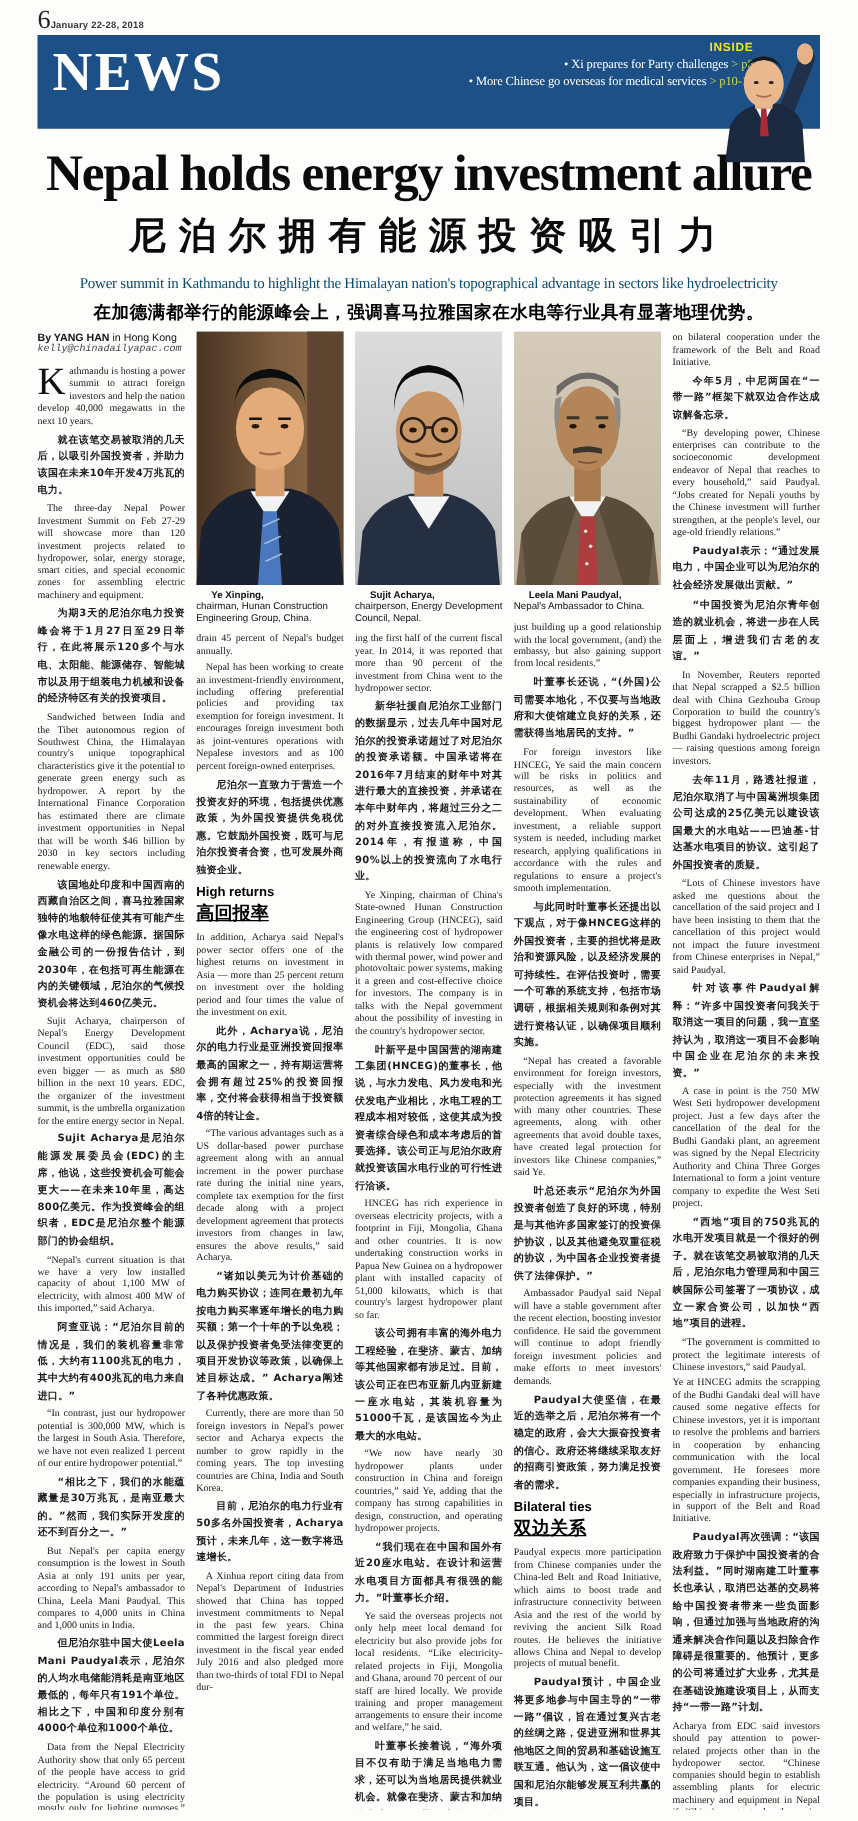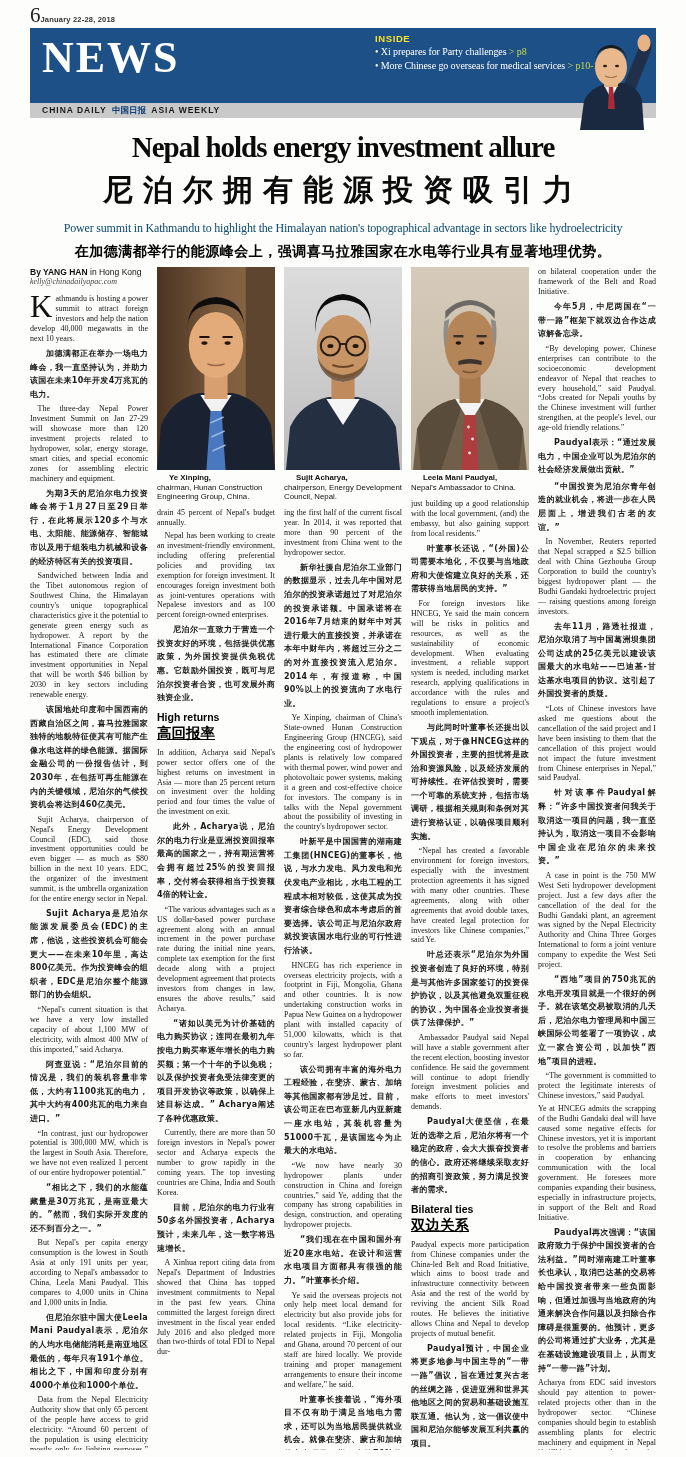--- a/index.html
+++ b/index.html
@@ -11,49 +11,49 @@
   .topline{height:26px;display:flex;align-items:flex-end;padding-bottom:2px;}
   .pageno{font-family:"Liberation Serif",serif;font-size:21px;font-weight:400;color:#222;line-height:1;}
   .pagedate{font-family:"Liberation Sans",sans-serif;font-size:7.5px;font-weight:bold;color:#333;
             padding-bottom:2px;letter-spacing:.2px;}
 
   
   .mast{position:relative;}
   .band{height:75px;background:#1d5086;position:relative;}
   .news{font-family:"Liberation Serif",serif;font-weight:700;font-size:44px;color:#fff;
         letter-spacing:2px;line-height:60px;padding-left:12px;}
-  .inside{position:absolute;left:345px;top:5px;white-space:nowrap;}
+  .inside{position:absolute;left:345px;top:5px;white-space:nowrap;text-align:right;}
   .inside-label{font-family:"Liberation Sans",sans-serif;font-weight:bold;font-size:9.5px;
                 color:#f7e02c;letter-spacing:.6px;margin-bottom:1px;}
   .inside-item{font-family:"Liberation Serif",serif;font-weight:400;font-size:10px;
                color:#fff;line-height:14px;letter-spacing:-.1px;}
   .inside-item .pref{color:#c9dc4a;}
   .xi{position:absolute;right:0;top:5px;width:92px;height:97px;z-index:3;}
   .brandstrip{height:15px;background:#c9c9c9;font-family:"Liberation Sans",sans-serif;
               font-weight:bold;font-size:8.5px;color:#1a1a1a;line-height:15px;
               padding-left:12px;letter-spacing:1px;}
   .brandstrip .logo{color:#14407a;letter-spacing:0;margin:0 2px;}
 
   
-  .hl-en{font-family:"Liberation Serif",serif;font-weight:700;font-size:29px;letter-spacing:-1px;
+  .hl-en{font-family:"Liberation Serif",serif;font-weight:700;font-size:41px;letter-spacing:-1px;
          text-align:center;margin:14px 0 2px;color:#0b0b0b;line-height:1.05;}
   .hl-zh{font-family:"DejaVu Sans",sans-serif;font-weight:700;font-size:30px;letter-spacing:10px;
          text-align:center;margin:8px 0 2px;color:#0b0b0b;}
   .sf-en{font-family:"Liberation Serif",serif;font-weight:400;font-size:12px;letter-spacing:-.2px;
          text-align:center;margin-top:10px;white-space:nowrap;color:#0c4a6e;}
   .sf-zh{font-family:"DejaVu Sans",sans-serif;font-weight:700;font-size:14px;letter-spacing:.5px;
          text-align:center;margin:7px 0 6px;color:#000;}
 
   
   .cols{display:flex;gap:9px;margin-top:6px;height:1183px;overflow:hidden;}
   .col{flex:1 1 0;min-width:0;overflow:hidden;}
   .col p{margin:0 0 3px;}
   .byline{font-family:"Liberation Sans",sans-serif;font-size:8.5px;color:#111;margin-bottom:0 !important;}
   .byline .b{font-weight:bold;}
-  .email{font-family:Liberation Serif, serif;font-style:italic;font-size:8px;color:#444;
+  .email{font-family:Liberation Mono, monospace;font-style:italic;font-size:8px;color:#444;
          margin-bottom:8px !important;}
   .en,.en0,.drop{font-family:"Liberation Serif",serif;font-size:8px;line-height:9.9px;
       text-align:justify;color:#151515;}
   .en{text-indent:.95em;}
   .en0,.drop{text-indent:0;}
   .zh{font-family:"DejaVu Sans",sans-serif;font-size:8px;line-height:13.6px;font-weight:600;
       text-align:justify;text-indent:2em;color:#1c1c1c;letter-spacing:.3px;}
   .h-en{font-family:"Liberation Sans",sans-serif;font-weight:bold;font-size:10.5px;
         margin:6px 0 0 !important;color:#000;}
   .h-zh{font-family:"DejaVu Sans",sans-serif;font-weight:bold;font-size:14.5px;
@@ -93,41 +93,36 @@
         <path d="M40,52 L47,66 L54,52 Z" fill="#f3f3f3"></path>
         <path d="M45,53 L49,53 L51,76 L44,76 Z" fill="#a82b35"></path>
         <rect x="40" y="44" width="14" height="10" fill="#e2ad80"></rect>
         <ellipse cx="47" cy="34" rx="16" ry="19" fill="#e9b88c"></ellipse>
         <path d="M31,32 Q31,13 47,12 Q63,13 63,32 Q63,20 56,17 Q47,13 38,17 Q31,20 31,32 Z" fill="#1a1a1a"></path>
         <ellipse cx="41" cy="33" rx="2" ry="1.2" fill="#2a1c12"></ellipse>
         <ellipse cx="53" cy="33" rx="2" ry="1.2" fill="#2a1c12"></ellipse>
         <path d="M41,43 Q47,46 53,43" stroke="#a5714b" stroke-width="1.2" fill="none"></path>
       </svg>
     </div>
-    <div class="brandstrip">
-      <span>CHINA DAILY</span>
-      <span class="logo">中国日报</span>
-      <span>ASIA WEEKLY</span>
-    </div>
   </div>
 
   <h1 class="hl-en">Nepal holds energy investment allure</h1>
   <h2 class="hl-zh">尼泊尔拥有能源投资吸引力</h2>
   <div class="sf-en">Power summit in Kathmandu to highlight the Himalayan nation's topographical advantage in sectors like hydroelectricity</div>
   <div class="sf-zh">在加德满都举行的能源峰会上，强调喜马拉雅国家在水电等行业具有显著地理优势。</div>
 
   <div class="cols">
 
     <div class="col">
       <p class="byline"><span class="b">By YANG HAN</span><span> in Hong Kong</span></p>
       <p class="email">kelly@chinadailyapac.com</p>
       <div>
           <p class="drop"><span class="dropcap">K</span>athmandu is hosting a power summit to attract foreign investors and help the nation develop 40,000 megawatts in the next 10 years.</p>
-          <p class="zh">加德满都正在举办一场电力峰会，我一直坚持认为，并助力该国在未来10年开发4万兆瓦的电力。</p>
-          <p class="en">The three-day Nepal Power Investment Summit on Jan 27-29 will showcase more than 120 investment projects related to hydropower, solar, energy storage, smart cities, and special economic zones for assembling electric machinery and equipment.</p>
+          <p class="zh">就在该笔交易被取消的几天后，以吸引外国投资者，并助力该国在未来10年开发4万兆瓦的电力。</p>
+          <p class="en">The three-day Nepal Power Investment Summit on Feb 27-29 will showcase more than 120 investment projects related to hydropower, solar, energy storage, smart cities, and special economic zones for assembling electric machinery and equipment.</p>
           <p class="zh">为期3天的尼泊尔电力投资峰会将于1月27日至29日举行，在此将展示120多个与水电、太阳能、能源储存、智能城市以及用于组装电力机械和设备的经济特区有关的投资项目。</p>
           <p class="en">Sandwiched between India and the Tibet autonomous region of Southwest China, the Himalayan country's unique topographical characteristics give it the potential to generate green energy such as hydropower. A report by the International Finance Corporation has estimated there are climate investment opportunities in Nepal that will be worth $46 billion by 2030 in key sectors including renewable energy.</p>
           <p class="zh">该国地处印度和中国西南的西藏自治区之间，喜马拉雅国家独特的地貌特征使其有可能产生像水电这样的绿色能源。据国际金融公司的一份报告估计，到2030年，在包括可再生能源在内的关键领域，尼泊尔的气候投资机会将达到460亿美元。</p>
           <p class="en">Sujit Acharya, chairperson of Nepal's Energy Development Council (EDC), said those investment opportunities could be even bigger — as much as $80 billion in the next 10 years. EDC, the organizer of the investment summit, is the umbrella organization for the entire energy sector in Nepal.</p>
           <p class="zh">Sujit Acharya是尼泊尔能源发展委员会(EDC)的主席，他说，这些投资机会可能会更大——在未来10年里，高达800亿美元。作为投资峰会的组织者，EDC是尼泊尔整个能源部门的协会组织。</p>
           <p class="en">“Nepal's current situation is that we have a very low installed capacity of about 1,100 MW of electricity, with almost 400 MW of this imported,” said Acharya.</p>
           <p class="zh">阿查亚说：“尼泊尔目前的情况是，我们的装机容量非常低，大约有1100兆瓦的电力，其中大约有400兆瓦的电力来自进口。”</p>
           <p class="en">“In contrast, just our hydropower potential is 300,000 MW, which is the largest in South Asia. Therefore, we have not even realized 1 percent of our entire hydropower potential.”</p>
           <p class="zh">“相比之下，我们的水能蕴藏量是30万兆瓦，是南亚最大的。”然而，我们实际开发度的还不到百分之一。”</p>
           <p class="en">But Nepal's per capita energy consumption is the lowest in South Asia at only 191 units per year, according to Nepal's ambassador to China, Leela Mani Paudyal. This compares to 4,000 units in China and 1,000 units in India.</p>

